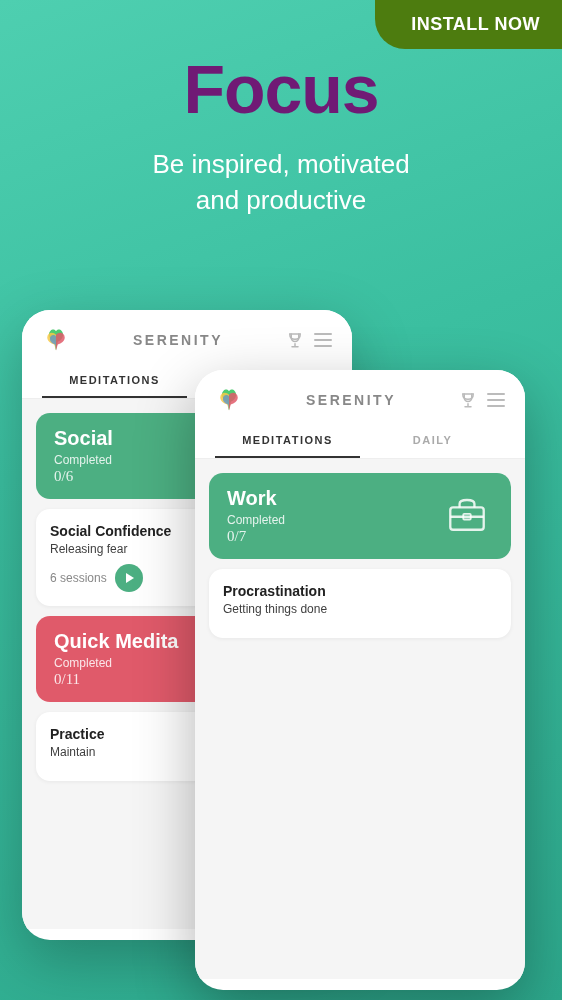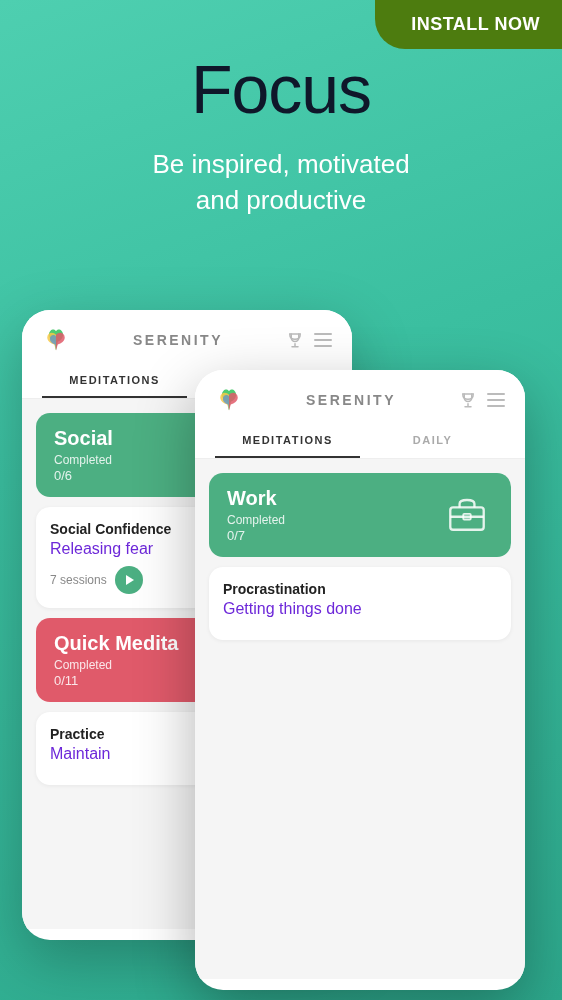--- a/index.html
+++ b/index.html
@@ -24,23 +24,23 @@
       padding: 14px 22px 14px 36px;
       border-radius: 0 0 0 30px;
       letter-spacing: 0.5px;
       cursor: pointer;
       z-index: 100;
     }
 
     
     .main-title {
       text-align: center;
-      color: #0f172a;
+      color: #701a75;
       font-size: 68px;
-      font-weight: 400;
+      font-weight: 700;
       margin-top: 50px;
       letter-spacing: -1px;
     }
 
     .sub-title {
       text-align: center;
       color: white;
       font-size: 26px;
       font-weight: 500;
       margin-top: 18px;
@@ -176,22 +176,23 @@
       margin-bottom: 3px;
     }
 
     .card-text-sub {
       font-size: 12px;
       color: rgba(255,255,255,0.85);
       margin-bottom: 1px;
     }
 
     .card-text-count {
-      font-size: 13px;
+      font-size: 15px;
       color: rgba(255,255,255,0.85);
+      font-family: Liberation Serif, serif;
     }
 
     
     .social-icon svg {
       width: 52px;
       height: 52px;
     }
 
     .briefcase-icon svg {
       width: 52px;
@@ -215,22 +216,22 @@
     }
 
     .session-card-title {
       font-size: 14px;
       font-weight: 700;
       color: #222;
       margin-bottom: 3px;
     }
 
     .session-card-sub {
-      font-size: 16px;
-      color: #6d28d9;
+      font-size: 12px;
+      color: #404040;
       margin-bottom: 8px;
     }
 
     .session-meta {
       display: flex;
       align-items: center;
       gap: 8px;
     }
 
     .session-count {
@@ -319,21 +320,21 @@
             <line x1="20" y1="38" x2="36" y2="38" stroke="rgba(255,255,255,0.85)" stroke-width="2.5"></line>
           </svg>
         </div>
       </div>
 
       <div class="session-card">
         <div class="session-card-info">
           <div class="session-card-title">Social Confidence</div>
           <div class="session-card-sub">Releasing fear</div>
           <div class="session-meta">
-            <span class="session-count">7 sessions</span>
+            <span class="session-count">6 sessions</span>
             <div class="play-btn">
               <svg viewBox="0 0 12 12" fill="white">
                 <polygon points="3,1 11,6 3,11"></polygon>
               </svg>
             </div>
           </div>
         </div>
       </div>
 
       <div class="category-card-red">

